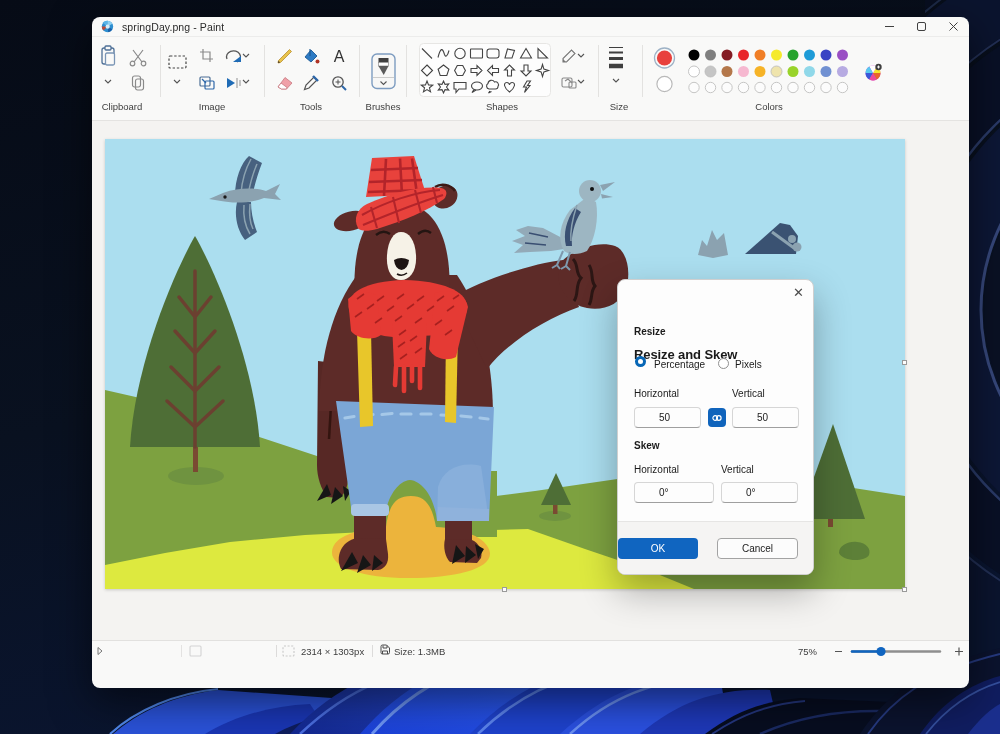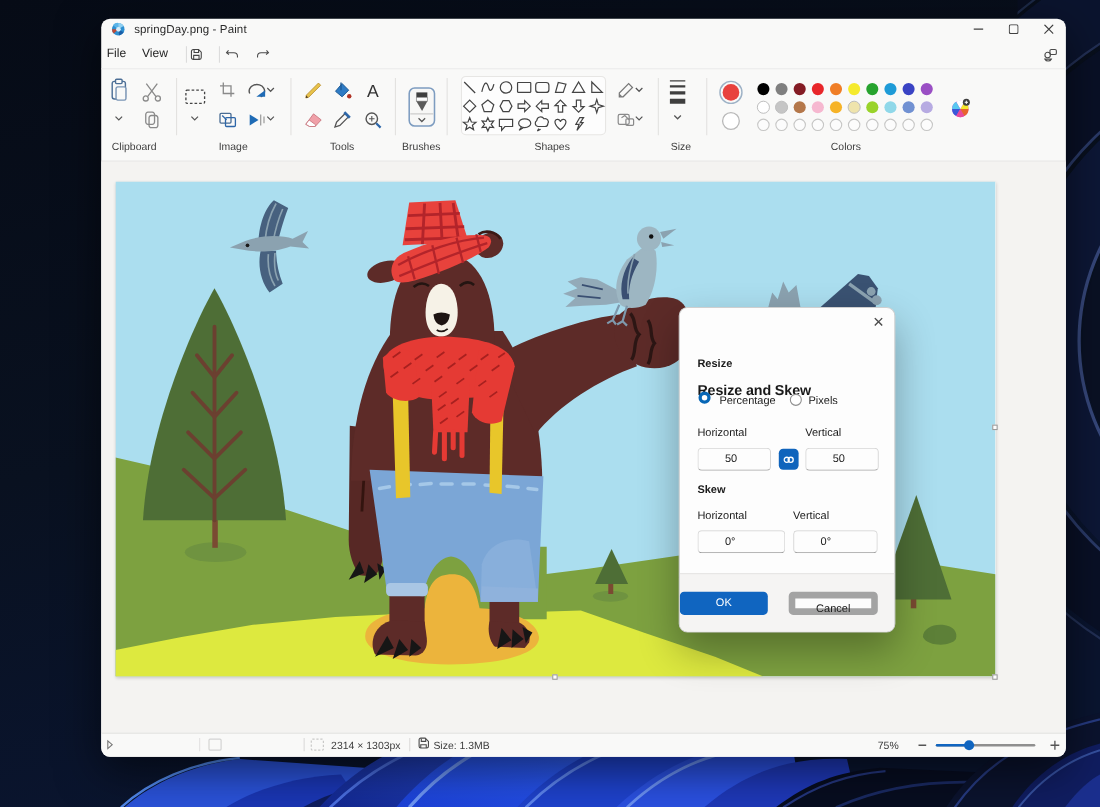--- a/index.html
+++ b/index.html
@@ -121,43 +121,20 @@
         <svg width="9" height="9" viewBox="0 0 9 9">
           <rect x="0.5" y="0.5" width="8" height="8" rx="1.5" fill="none" stroke="#404040" stroke-width="1"></rect>
         </svg>
       </div>
     <div class="wbtn" style="left:845px;">
         <svg width="9" height="9" viewBox="0 0 9 9">
           <path d="M0.5 0.5 L8.5 8.5 M8.5 0.5 L0.5 8.5" stroke="#404040" stroke-width="1"></path>
         </svg>
       </div>
   </div>
-  <div class="menubar">
-    <span class="mitem" style="position:absolute; left:5px; top:7px;">File</span>
-    <span class="mitem" style="position:absolute; left:37px; top:7px;">View</span>
-    <div class="msep" style="position:absolute; left:71px; top:6px;"></div>
-    <svg width="13" height="13" viewBox="0 0 16 16" style="position:absolute; left:80px; top:7px;">
-      <path d="M2.5 4.5 a2 2 0 0 1 2-2 h6 l3 3 v6 a2 2 0 0 1 -2 2 h-7 a2 2 0 0 1 -2-2 Z" fill="none" stroke="#454545" stroke-width="1.2"></path>
-      <path d="M5.5 2.8 v3 h5 v-3 M5 13 v-4 h6 v4" fill="none" stroke="#454545" stroke-width="1.2"></path>
-    </svg>
-    <div class="msep" style="position:absolute; left:101px; top:6px;"></div>
-    <svg width="14" height="13" viewBox="0 0 16 16" style="position:absolute; left:112px; top:7px;">
-      <path d="M4 3.5 L1.8 6 L4.5 8" fill="none" stroke="#4a4a4a" stroke-width="1.2"></path>
-      <path d="M2 6 h8 a4 4 0 0 1 4 4 v1.5" fill="none" stroke="#4a4a4a" stroke-width="1.2"></path>
-    </svg>
-    <svg width="14" height="13" viewBox="0 0 16 16" style="position:absolute; left:140px; top:7px;">
-      <path d="M12 3.5 L14.2 6 L11.5 8" fill="none" stroke="#4a4a4a" stroke-width="1.2"></path>
-      <path d="M14 6 h-8 a4 4 0 0 0 -4 4 v1.5" fill="none" stroke="#4a4a4a" stroke-width="1.2"></path>
-    </svg>
-    <svg width="15" height="14" viewBox="0 0 18 16" style="position:absolute; right:7px; top:7px;">
-      <rect x="9" y="2" width="7" height="5.5" rx="1.5" fill="none" stroke="#4a4a4a" stroke-width="1.2"></rect>
-      <circle cx="6.5" cy="8" r="3" fill="none" stroke="#4a4a4a" stroke-width="1.2"></circle>
-      <path d="M3.5 12.5 a4 4 0 0 0 7 0 Z" fill="none" stroke="#4a4a4a" stroke-width="1.2"></path>
-    </svg>
-  </div>
   <div class="ribbon" id="ribbon">
   <svg width="877" height="83" viewBox="0 0 877 83" font-family="Liberation Sans, sans-serif">
     <g stroke="#e3e2e0" stroke-width="1">
       <line x1="68.5" y1="8" x2="68.5" y2="60"></line>
       <line x1="172.5" y1="8" x2="172.5" y2="60"></line>
       <line x1="267.5" y1="8" x2="267.5" y2="60"></line>
       <line x1="506.5" y1="8" x2="506.5" y2="60"></line>
       <line x1="550.5" y1="8" x2="550.5" y2="60"></line>
     </g>
     <g font-size="9.5" fill="#3d3d3d" text-anchor="middle">
@@ -580,14 +557,14 @@
       </svg>
   </div>
   <div class="dfield" style="left:114px; top:127px; width:67px;">50</div>
   <div class="dlabel" style="position:absolute; left:16px; top:160px;">Skew</div>
   <div style="position:absolute; left:16px; top:184px; font-size:10px; color:#1b1b1b;">Horizontal</div>
   <div style="position:absolute; left:103px; top:184px; font-size:10px; color:#1b1b1b;">Vertical</div>
   <div class="dfield" style="left:16px; top:202px; width:80px;">0°</div>
   <div class="dfield" style="left:103px; top:202px; width:77px;">0°</div>
   <div style="position:absolute; left:0; top:241px; width:100%; height:55px; background:#f5f4f3; border-top:1px solid #e6e5e4;"></div>
   <div style="position:absolute; left:0; top:258px; width:80px; height:21px; background:#1065c0; border-radius:4px; color:#fff; font-size:10px; text-align:center; line-height:21px;">OK</div>
-  <div style="position:absolute; left:99px; top:258px; width:81px; height:21px; background:#fcfcfc; border:6px solid #a3a3a3; border-radius:4px; color:#1b1b1b; font-size:10px; text-align:center; line-height:20px;">Cancel</div>
+  <div style="position:absolute; left:99px; top:258px; width:81px; height:21px; background:#fcfcfc; border:1px solid #a3a3a3; border-radius:4px; color:#1b1b1b; font-size:10px; text-align:center; line-height:20px;">Cancel</div>
 </div>
 
 </body></html>

